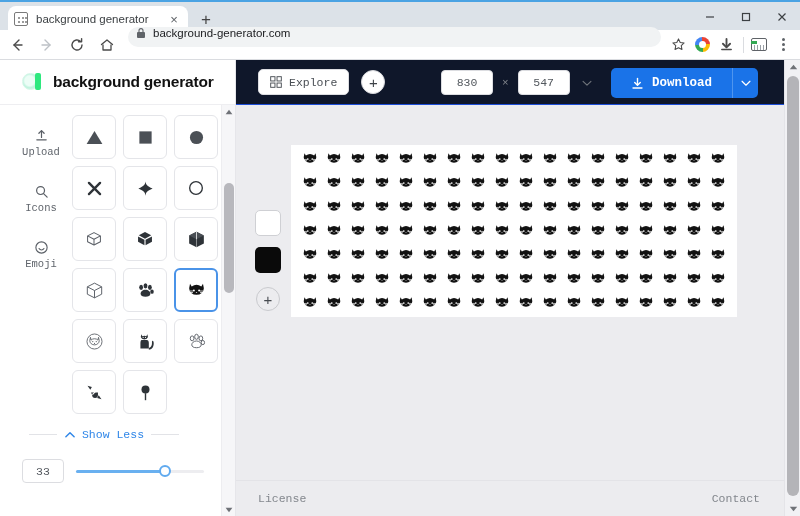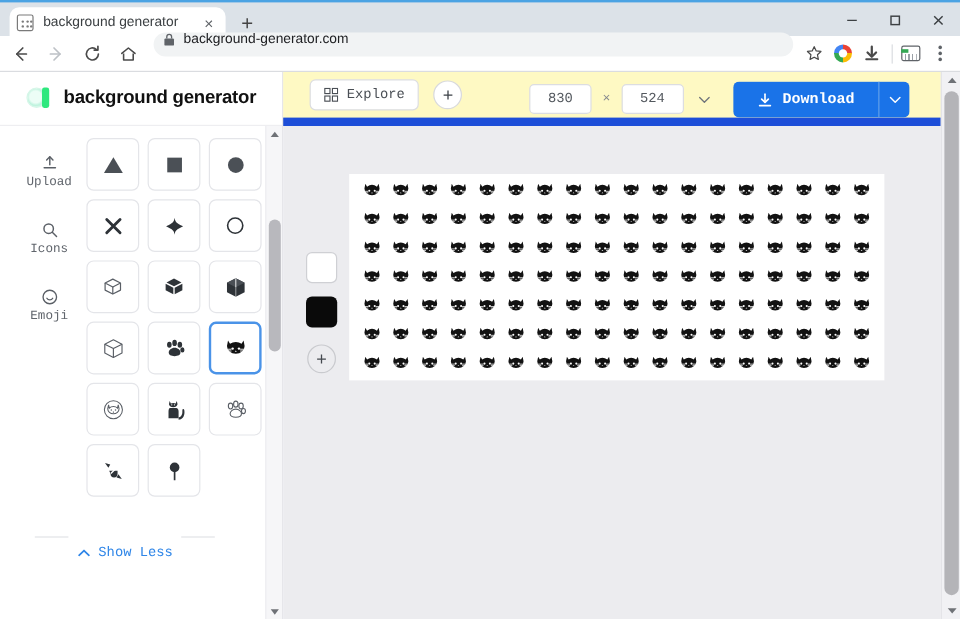--- a/index.html
+++ b/index.html
@@ -193,21 +193,21 @@
   .tile svg { display: block; }
 
   .show-less {
     display: flex; align-items: center; justify-content: center;
     gap: 7px; margin: 14px 0 4px 0; padding-right: 12px;
   }
   .sl-rule { width: 28px; height: 1px; background: #e2e3e7; }
   .sl-link {
     font-family: "Liberation Mono", monospace;
     font-size: 11.5px; color: #2f86e8;
-    display: flex; align-items: center; gap: 6px; margin-top: 26px;
+    display: flex; align-items: center; gap: 6px;
   }
   .sl-link svg { display: block; }
 
   .control { padding: 14px 0 0 22px; }
   .control-label {
     font-family: "Liberation Mono", monospace;
     font-size: 11.5px; color: #5c6167; margin-bottom: 9px;
   }
   .control-row { display: flex; align-items: center; gap: 12px; }
   .num-box {
@@ -247,22 +247,22 @@
     display: flex; align-items: center; justify-content: center;
   }
   .side-arrow.up { top: 0; } .side-arrow.down { bottom: 0; }
 
   
   .main {
     position: absolute; left: 236px; top: 0; width: 548px; height: 456px;
     background: #ececef;
   }
   .toolbar {
-    height: 45px; background: #fef9c3;
-    border-bottom: 7px solid #1d4ed8;
+    height: 45px; background: #0f172a;
+    border-bottom: 1px solid #1d4ed8;
     display: flex; align-items: center; position: relative;
   }
   .btn-explore {
     margin-left: 22px; height: 26px; padding: 0 11px;
     border: 1px solid #dcdde1; border-radius: 5px; background: #fff;
     display: flex; align-items: center; gap: 7px;
     font-family: "Liberation Mono", monospace;
     font-size: 11.5px; color: #4a4f55;
   }
   .btn-explore svg { display: block; }
@@ -604,20 +604,28 @@
             <span class="sl-link">
               <svg width="12" height="12" viewBox="0 0 14 14">
                   <path d="M2.2 9L7 4.4 11.8 9" stroke="currentColor" stroke-width="1.7" fill="none" stroke-linecap="round" stroke-linejoin="round"></path>
                 </svg>
               <span>Show Less</span>
             </span>
             <span class="sl-rule"></span>
           </div>
 
           <div class="control">
+            <div class="control-row">
+              <div class="num-box">33</div>
+              <div class="slider">
+                <span class="slider-track"></span>
+                <span class="slider-fill" style="width:89px"></span>
+                <span class="slider-thumb" style="left:83px"></span>
+              </div>
+            </div>
           </div>
 
           <div class="control" style="padding-top:30px">
             
             
           </div>
 
         </div>
       </div>
 
@@ -646,21 +654,21 @@
               <rect x="0.8" y="8.2" width="5" height="5" stroke="currentColor" stroke-width="1.1" fill="none"></rect>
               <rect x="8.2" y="8.2" width="5" height="5" stroke="currentColor" stroke-width="1.1" fill="none"></rect>
             </svg>
           <span>Explore</span>
         </div>
         <div class="btn-round">+</div>
 
         <div class="dims">
           <div class="dim-box">830</div>
           <span class="dim-x">×</span>
-          <div class="dim-box">524</div>
+          <div class="dim-box">547</div>
           <span class="dim-caret">
             <svg width="12" height="12" viewBox="0 0 14 14">
                 <path d="M2.4 5L7 9.6 11.6 5" stroke="currentColor" stroke-width="1.3" fill="none" stroke-linecap="round" stroke-linejoin="round"></path>
               </svg>
           </span>
         </div>
 
         <div class="download-group">
           <div class="btn-download">
             <svg width="13" height="13" viewBox="0 0 14 14">
@@ -1817,20 +1825,24 @@
                   <path d="M4.6 4.3l1.9 3.1a8.6 7.6 0 0 1 11 0l1.9-3.1 1 5.2a7.4 6.6 0 0 1-16.8 0z" fill="#121212"></path>
                   <circle cx="9" cy="12" r="1.15" fill="#fff"></circle>
                   <circle cx="15" cy="12" r="1.15" fill="#fff"></circle>
                   <path d="M12 13.7l-1 1.1h2z" fill="#fff"></path>
                   <path d="M4.4 12.6h3.1M4.4 14.3h3.1M16.5 12.6h3.1M16.5 14.3h3.1" stroke="#fff" stroke-width="0.85" stroke-linecap="round"></path>
                 </svg>
               </span>
             </div>
         </div>
 
+        <div class="footer">
+          <a href="#">License</a>
+          <a href="#">Contact</a>
+        </div>
       </div>
     </div>
 
     <div class="page-scroll">
       <div class="sb-arrow up">
         <svg width="9" height="6" viewBox="0 0 9 6">
             <path d="M4.5 0.8L8.2 5.2H0.8z" fill="#6f7277"></path>
           </svg>
       </div>
       <div class="page-thumb"></div>

